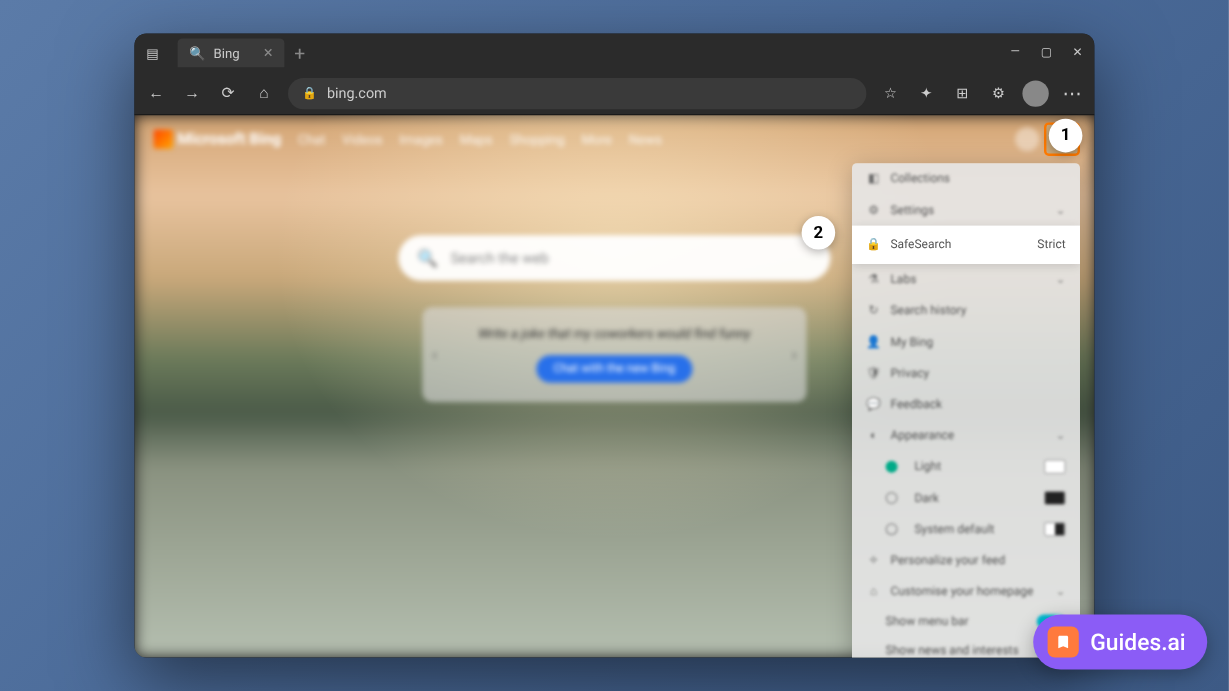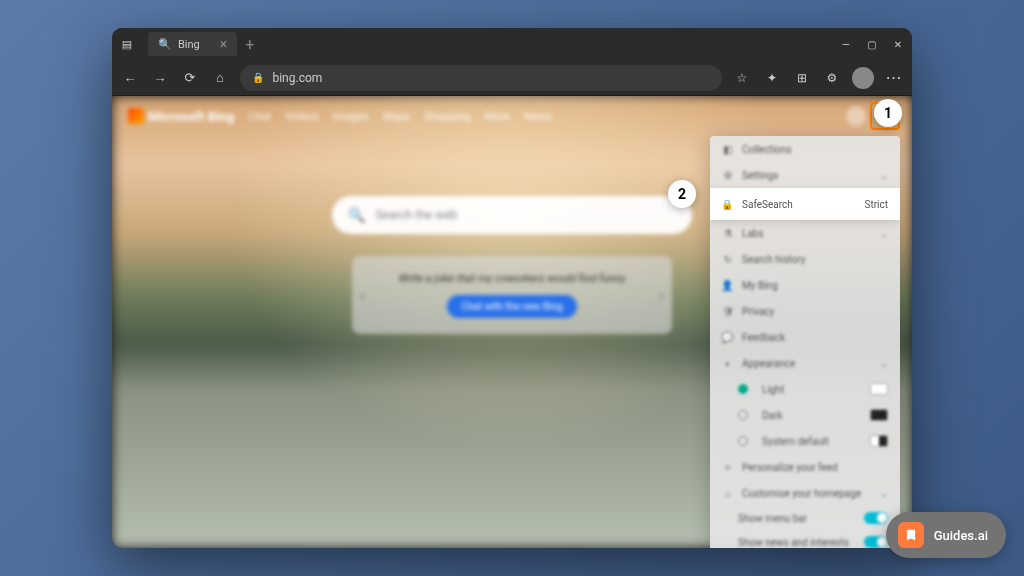--- a/index.html
+++ b/index.html
@@ -70,21 +70,21 @@
 .theme-swatch.dark { background: #222; }
 .theme-swatch.system { background: linear-gradient(90deg, #fff 50%, #222 50%); }
 .toggle-row { display: flex; align-items: center; padding: 6px 12px 6px 28px; filter: blur(1.5px); }
 .toggle { margin-left: auto; width: 24px; height: 12px; background: #00bcd4; border-radius: 6px; position: relative; }
 .toggle::after { content: ""; position: absolute; right: 1px; top: 1px; width: 10px; height: 10px; background: #fff; border-radius: 50%; }
 
 
 .callout { position: absolute; width: 28px; height: 28px; background: #fff; border-radius: 50%; display: flex; align-items: center; justify-content: center; font-weight: bold; font-size: 14px; color: #000; box-shadow: 0 2px 8px rgba(0,0,0,0.3); z-index: 50; }
 
 
-.guides-badge { position: absolute; bottom: 18px; right: 18px; background: #737373; color: #fff; border-radius: 24px; padding: 10px 18px 10px 12px; display: flex; align-items: center; gap: 10px; font-size: 13px; font-weight: 500; box-shadow: 0 4px 16px rgba(0,0,0,0.3); }
+.guides-badge { position: absolute; bottom: 18px; right: 18px; background: #8b5cf6; color: #fff; border-radius: 24px; padding: 10px 18px 10px 12px; display: flex; align-items: center; gap: 10px; font-size: 19px; font-weight: 500; box-shadow: 0 4px 16px rgba(0,0,0,0.3); }
 .guides-icon { width: 26px; height: 26px; background: #ff7a3d; border-radius: 6px; display: flex; align-items: center; justify-content: center; }
 .guides-icon svg { width: 14px; height: 14px; fill: #fff; }
 </style>
 </head>
 <body>
 
 <div class="window">
 
   <div class="titlebar">
     <span class="tab-icon">▤</span>

